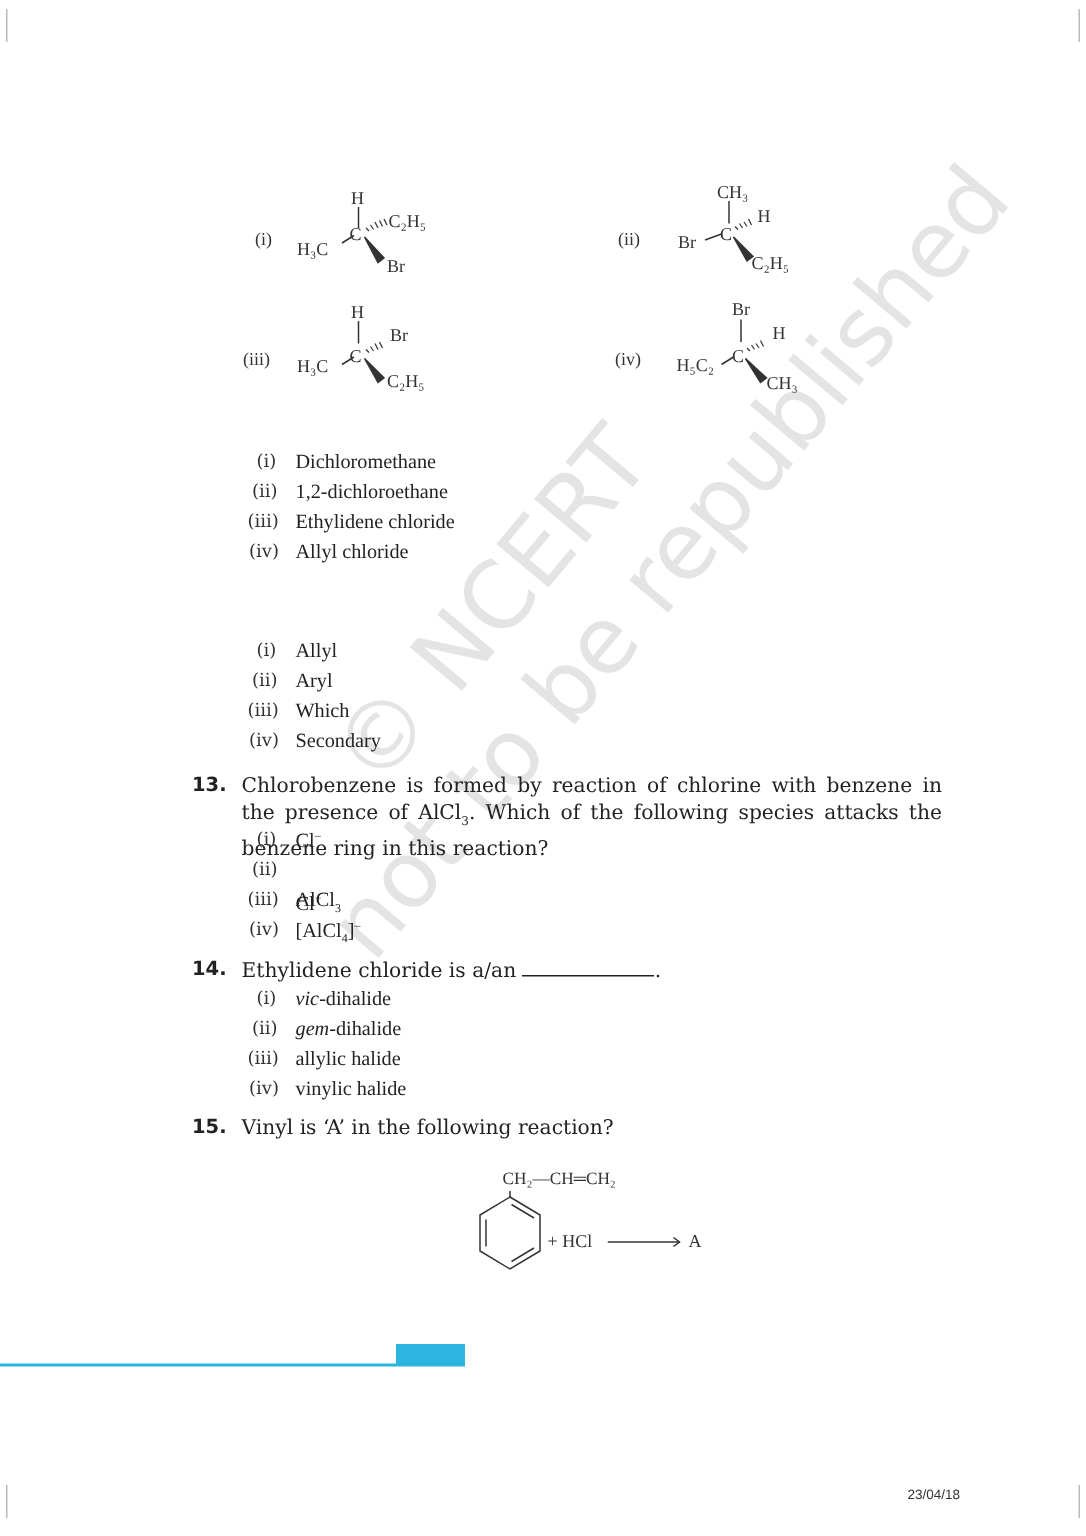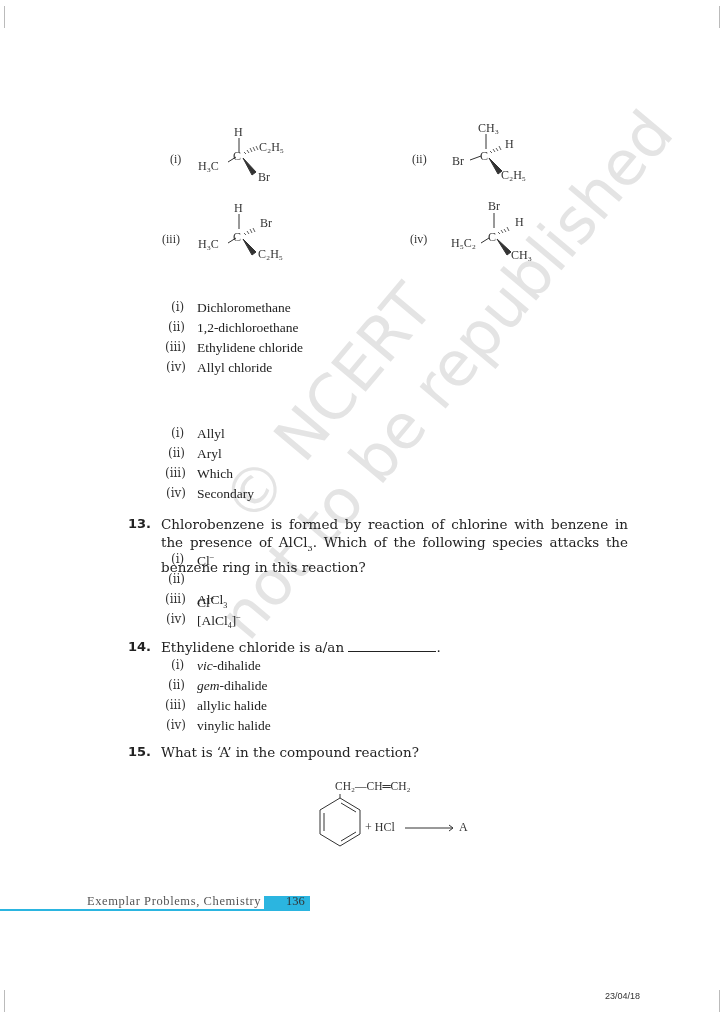--- a/index.html
+++ b/index.html
@@ -190,21 +190,21 @@
       <span class="optlabel">(iii)</span>
       <span class="opttext" style="left:32px;">allylic halide</span>
     </div>
   <div class="opt" style="left:165px;top:718px;">
       <span class="optlabel" style="left:1px;">(iv)</span>
       <span class="opttext" style="left:32px;">vinylic halide</span>
     </div>
 
   <div class="q" style="top:743px;">
     <span class="qnum">15.</span>
-    <div class="qtext">What is ‘A’ in the compound reaction?</div>
+    <div class="qtext">Vinyl is ‘A’ in the following reaction?</div>
   </div>
 
   <div>
     <span class="struct" style="left:317px;top:780px;font-size:11.5px;margin-left:18px;">CH₂—CH═CH₂</span>
     <svg width="60" height="60" style="position:absolute;left:312px;top:794px;">
       <g stroke="#333" stroke-width="1" fill="none">
         <polygon points="28,4 48,16 48,40 28,52 8,40 8,16"></polygon>
         <line x1="28" y1="0" x2="28" y2="4"></line>
         <line x1="12" y1="19" x2="12" y2="37"></line>
         <line x1="29" y1="9" x2="44" y2="18"></line>
@@ -214,19 +214,15 @@
     <span class="struct" style="left:365px;top:820px;font-size:12px;">+ HCl</span>
     <svg width="50" height="10" style="position:absolute;left:405px;top:823px;">
       <line x1="0" y1="5" x2="48" y2="5" stroke="#333" stroke-width="1"></line>
       <polyline points="44,2 48,5 44,8" stroke="#333" fill="none" stroke-width="1"></polyline>
     </svg>
     <span class="struct" style="left:459px;top:820px;font-size:12px;">A</span>
   </div>
 
   <div class="pagebox"></div>
   <div class="footer-line"></div>
-  <div class="footer">
-    <span style="position:absolute;left:87px;letter-spacing:0.6px;">Exemplar Problems, Chemistry</span>
-    <span style="position:absolute;left:286px;color:#333;">136</span>
-  </div>
 
   <div class="date">23/04/18</div>
 </div>
 
 </body></html>

